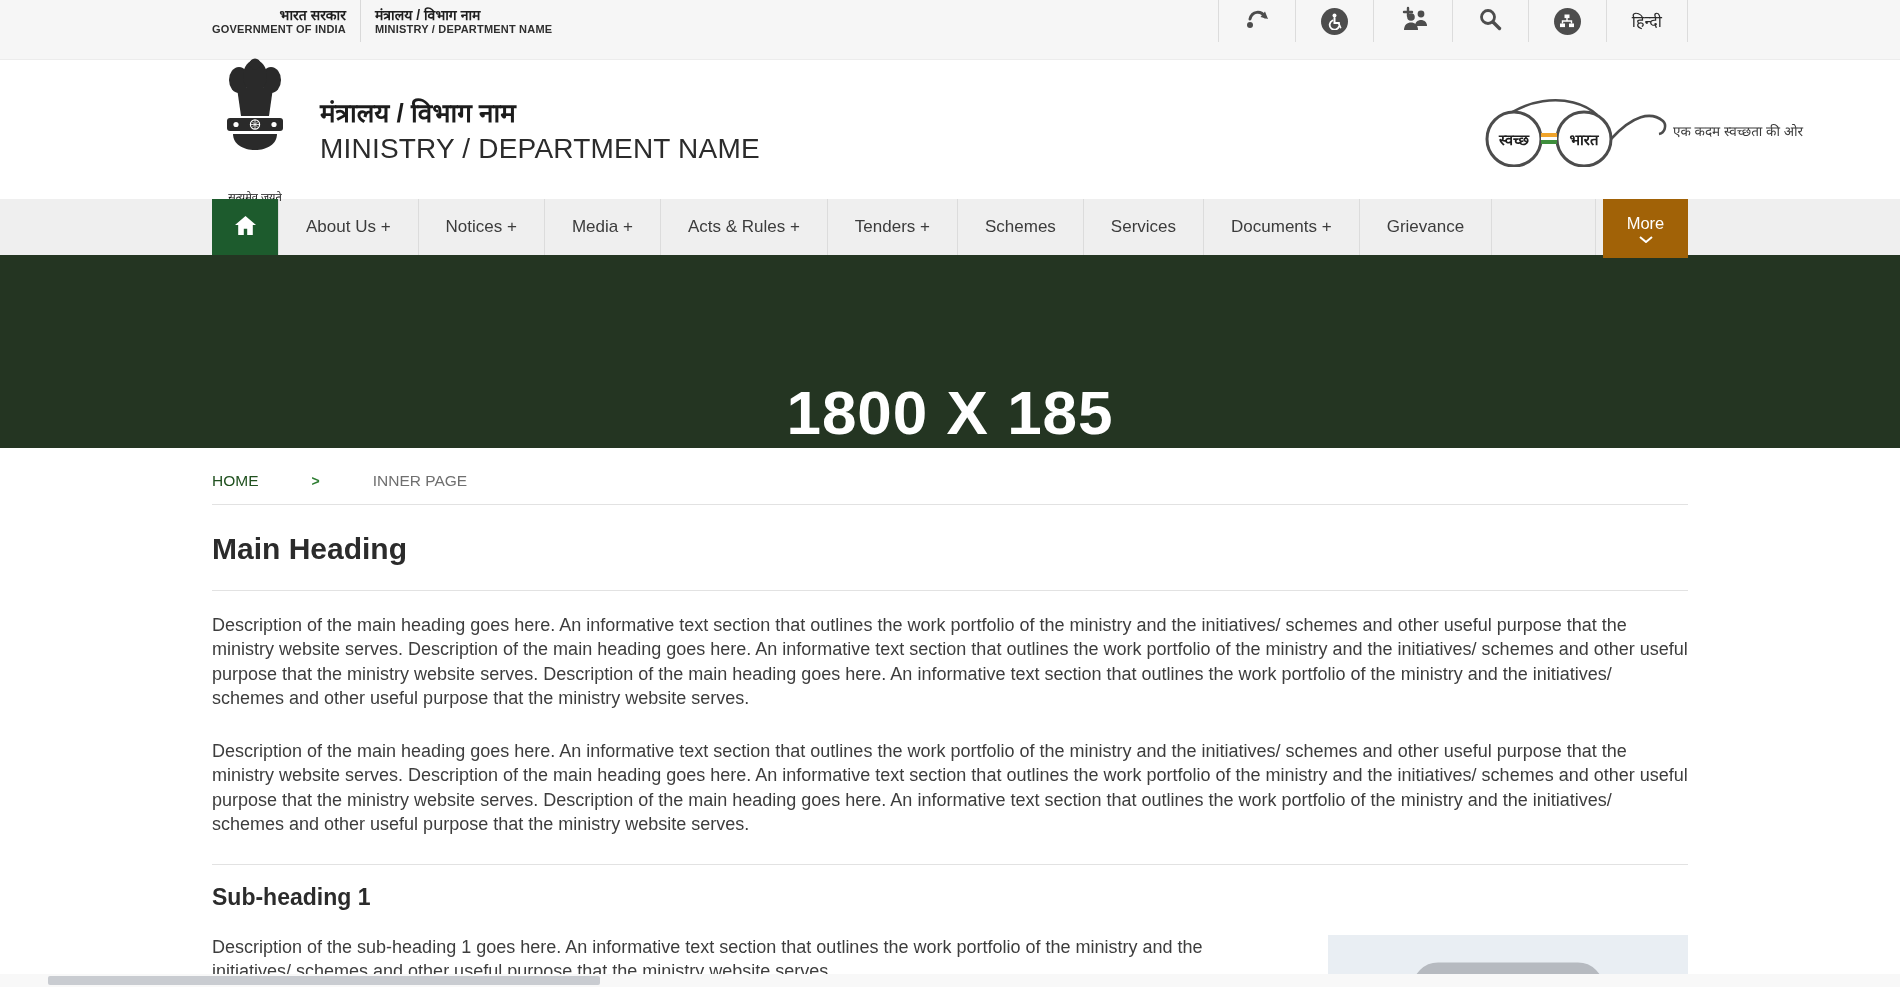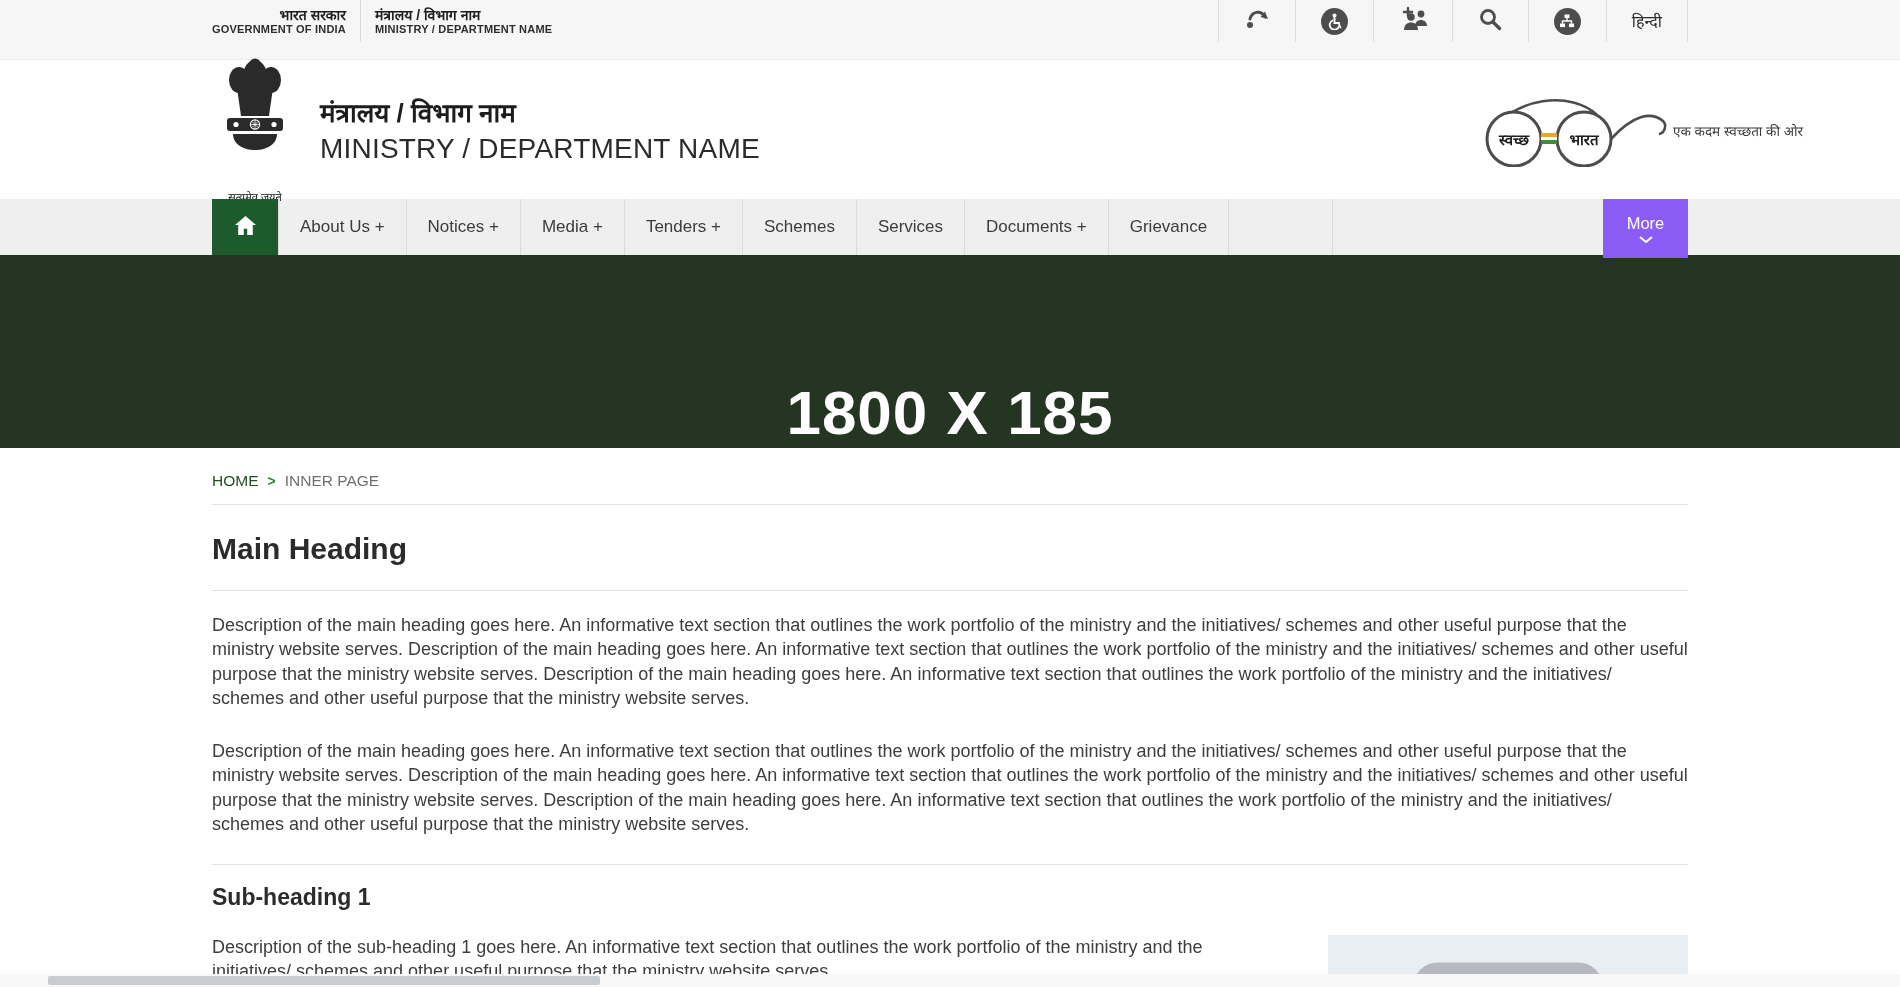--- a/index.html
+++ b/index.html
@@ -44,41 +44,41 @@
   .swachh-tagline { font-size: 13.5px; color: #3a3a3a; margin-top: 2px; white-space: nowrap; }
 
   
   .nav { background: #efefef; }
   .nav-inner { display: flex; align-items: stretch; height: 56px; }
   .nav-home {
     width: 66px; background: #1d5b2d; display: flex; align-items: center; justify-content: center;
     cursor: pointer;
   }
   .nav-item {
-    display: flex; align-items: center; padding: 0 21px;
+    display: flex; align-items: center; padding: 0 27px;
     font-size: 17px; color: #3c3c3c; border-right: 1px solid #dcdcdc;
     cursor: pointer; white-space: nowrap; text-decoration: none;
   }
   .nav-empty-cell { width: 104px; border-right: 1px solid #dcdcdc; }
   .nav-flex-spacer { flex: 1; }
   .nav-more {
-    width: 85px; background: #8b5cf6; color: #fff; display: flex; flex-direction: column;
+    width: 85px; background: #a16207; color: #fff; display: flex; flex-direction: column;
     align-items: center; justify-content: center; font-size: 16.5px; cursor: pointer;
     margin-bottom: -3px;
   }
   .nav-more svg { margin-top: 3px; }
 
   
   .banner {
     height: 193px; background: #243522; display: flex; align-items: flex-end; justify-content: center;
   }
   .banner-text { color: #ffffff; font-size: 62px; font-weight: 600; letter-spacing: 1px; }
 
   
-  .breadcrumb { margin-top: 24px; font-size: 15.5px; display: flex; align-items: center; }
+  .breadcrumb { margin-top: 24px; font-size: 15.5px; display: flex; align-items: center; gap: 44px; }
   .crumb-home { color: #20511f; cursor: pointer; text-decoration: none; }
   .crumb-sep { color: #2e7d32; font-weight: bold; margin: 0 9px; font-size: 14px; }
   .crumb-current { color: #6f6f6f; }
   .rule { border: none; border-top: 1px solid #e2e2e2; }
   .rule-bc { margin-top: 14px; }
   .main-heading { margin-top: 27px; font-size: 30px; font-weight: bold; color: #2b2b2b; }
   .rule-h1 { margin-top: 24px; }
   .body-para { margin-top: 22px; font-size: 18px; line-height: 1.36; color: #3d3d3d; }
   .body-para + .body-para { margin-top: 28px; }
   .rule-sub { margin-top: 27px; }
@@ -218,20 +218,21 @@
     <div class="nav-home">
       <span>
         <svg width="23" height="21" viewBox="0 0 23 21">
           <path d="M11.5 1 L1 10 h3.2 v10 h5.6 v-6.2 h3.4 V20 h5.6 V10 H22 Z" fill="#ffffff"></path>
         </svg>
       </span>
     </div>
     <a class="nav-item" style="border-left:1px solid #dcdcdc;">About Us +</a>
     <a class="nav-item">Notices +</a>
     <a class="nav-item">Media +</a>
+    <a class="nav-item">Acts &amp; Rules +</a>
     <a class="nav-item">Tenders +</a>
     <a class="nav-item">Schemes</a>
     <a class="nav-item">Services</a>
     <a class="nav-item">Documents +</a>
     <a class="nav-item">Grievance</a>
     <div class="nav-empty-cell"></div>
     <div class="nav-flex-spacer"></div>
     <div class="nav-more">
       <span>More</span>
       <svg width="14" height="7" viewBox="0 0 14 7">

